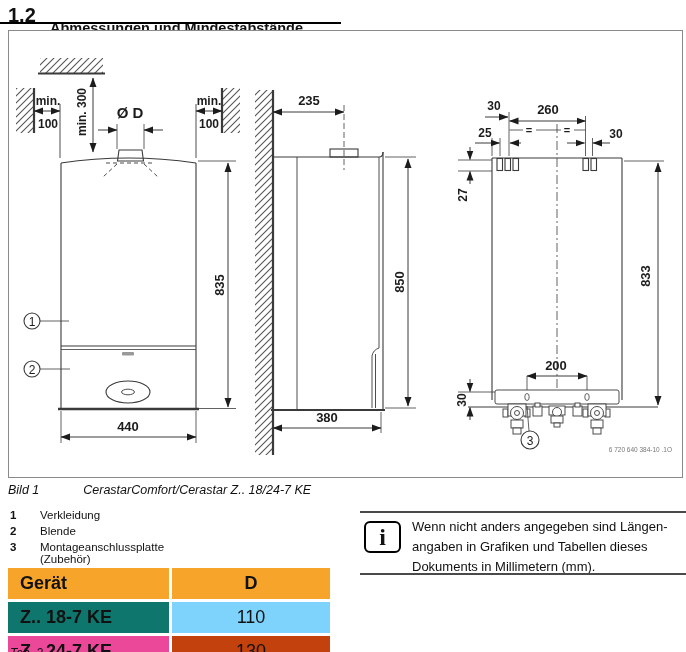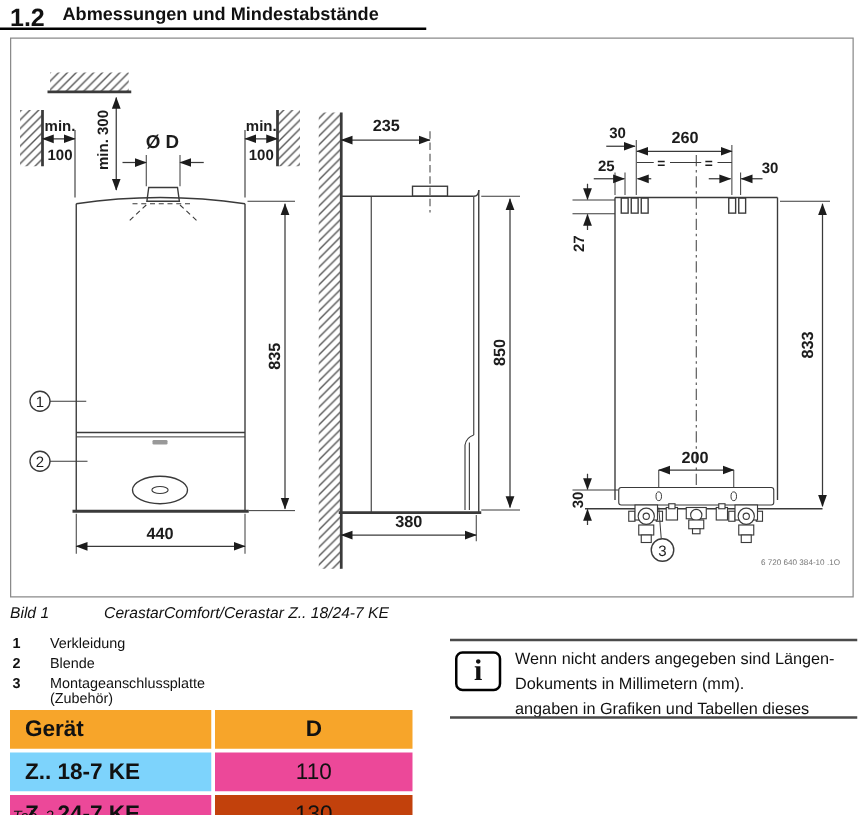--- a/index.html
+++ b/index.html
@@ -3,21 +3,21 @@
 <meta charset="utf-8">
 <style>
   html,body{margin:0;padding:0;}
   body{
     width:686px;height:652px;position:relative;overflow:hidden;
     background:#ffffff;font-family:"Liberation Sans",sans-serif;color:#111;
   }
   .abs{position:absolute;}
   
   .h-num{left:8px;top:4px;font-size:20px;font-weight:bold;}
-  .h-title{left:50px;top:4px;font-size:14.5px;font-weight:bold;}
+  .h-title{left:50px;top:20px;font-size:14.5px;font-weight:bold;}
   .h-rule{left:0;top:22px;width:341px;height:2px;background:#000;}
   
   .figbox{left:8px;top:30px;width:673px;height:446px;border:1px solid #8a8a8a;background:#fff;}
   svg{position:absolute;left:0;top:0;}
   .dim{font:bold 13px "Liberation Sans",sans-serif;fill:#1c1c1c;}
   .dims{font:bold 12px "Liberation Sans",sans-serif;fill:#1c1c1c;}
   .od{font:bold 15px "Liberation Sans",sans-serif;fill:#1c1c1c;}
   .co{font:12px "Liberation Sans",sans-serif;fill:#1c1c1c;}
   .code{font:6.5px "Liberation Sans",sans-serif;fill:#777;}
   .eq{font:bold 11px "Liberation Sans",sans-serif;fill:#1c1c1c;}
@@ -263,33 +263,33 @@
 <div class="abs legend-row" style="top:541px;">
   <span class="legend-num">3</span>
   <span class="legend-label">Montageanschlussplatte (Zubehör)</span>
 </div>
 
 <div class="abs note">
   <div class="note-rule" style="top:0;"></div>
   <div class="note-icon">i</div>
   <div class="note-text">
     <div>Wenn nicht anders angegeben sind Längen-</div>
+    <div>angaben in Grafiken und Tabellen dieses</div>
     <div>Dokuments in Millimetern (mm).</div>
-    <div>angaben in Grafiken und Tabellen dieses</div>
   </div>
   <div class="note-rule" style="top:62px;"></div>
 </div>
 
 <div class="abs tbl">
   <div class="trow thead">
     <div class="c1 hdr-bg" style="background: rgb(247, 165, 42);">Gerät</div>
     <div class="c2 hdr-bg" style="background: rgb(247, 165, 42);">D</div>
   </div>
   <div class="trow">
-    <div class="c1 row-bg bold" style="background: #7dd3fc;">Z.. 18-7 KE</div>
-    <div class="c2 row-bg" style="background: #ec4899;">110</div>
+    <div class="c1 row-bg bold" style="background: #0f766e;">Z.. 18-7 KE</div>
+    <div class="c2 row-bg" style="background: #7dd3fc;">110</div>
   </div>
   <div class="trow">
     <div class="c1 row-bg bold" style="background: #ec4899;">Z.. 24-7 KE</div>
     <div class="c2 row-bg" style="background: #c2410c;">130</div>
   </div>
 </div>
 <div class="abs tabcap">Tab. 2</div>
 
 </body></html>

